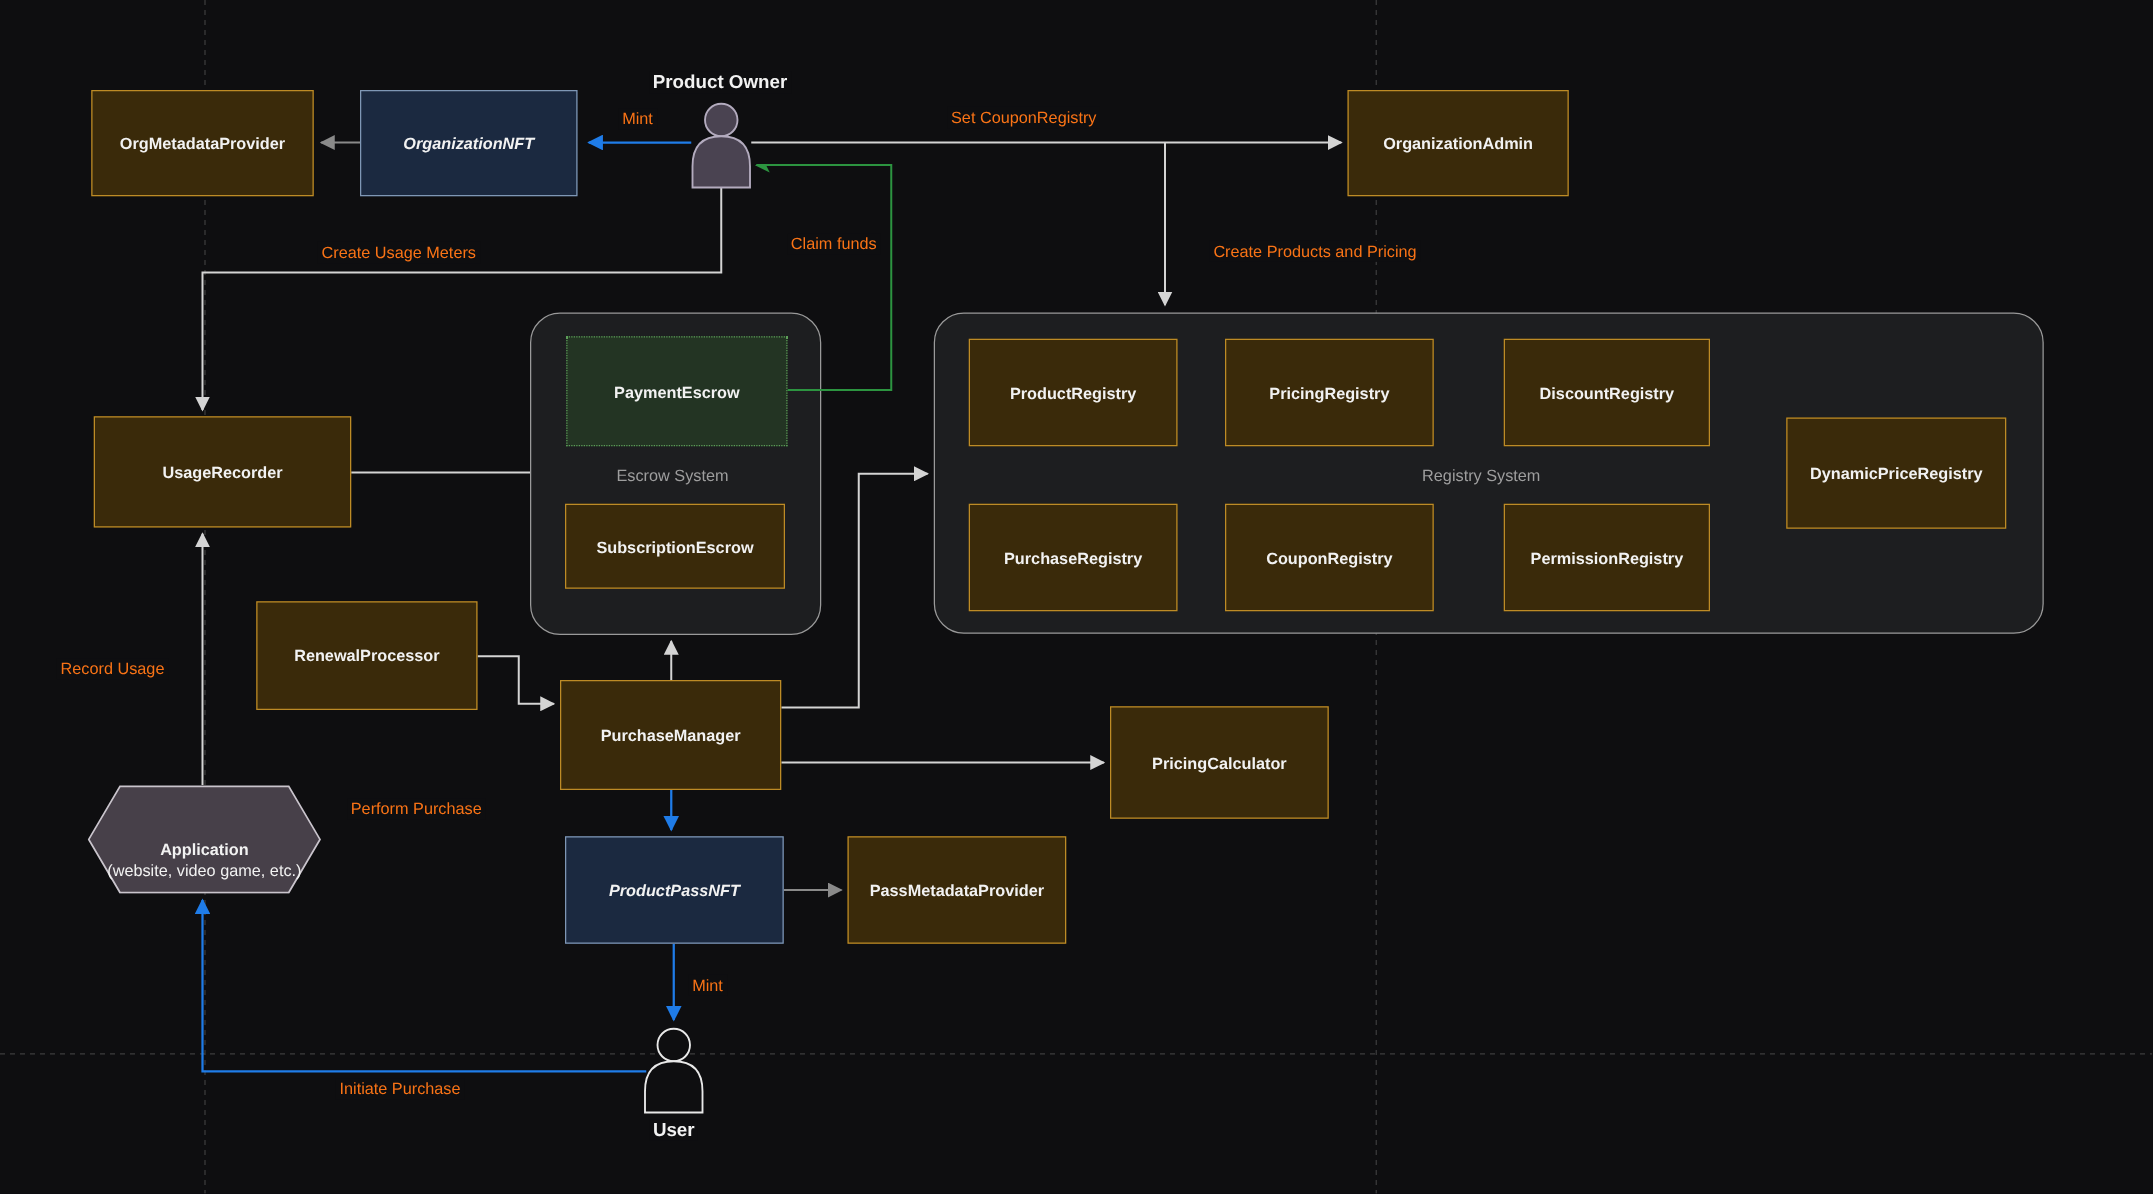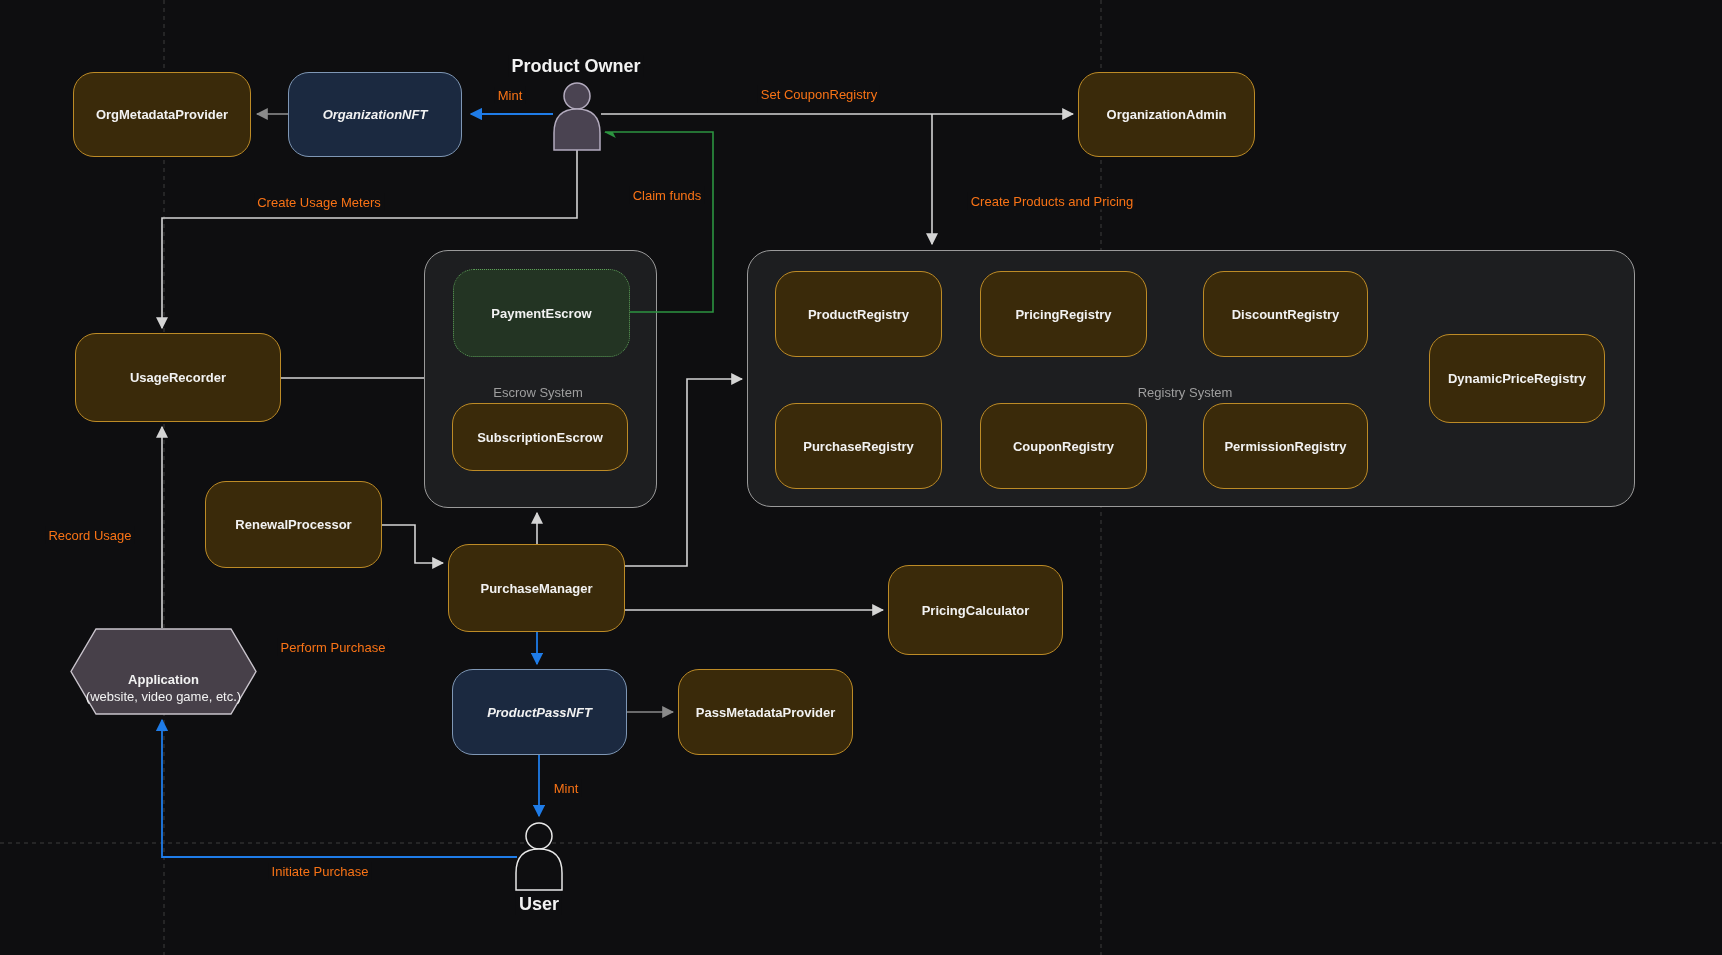--- a/index.html
+++ b/index.html
@@ -13,21 +13,21 @@
   .container{
     position:absolute;z-index:1;box-sizing:border-box;
     background:var(--container-fill,#1d1e20);
     border:1px solid var(--container-border,#9a9a9a);
     border-radius:24px;
   }
   #edge-layer{z-index:2;}
   .node{
     position:absolute;z-index:3;box-sizing:border-box;
     display:flex;align-items:center;justify-content:center;text-align:center;
-    border-radius:21px;border:1px solid;
+    border-radius:0;border:1px solid;
     font-size:13px;font-weight:bold;color:var(--label-text,#f2f2f2);
   }
   .node.brown{background:var(--node-brown-fill,#3a2a0a);border-color:var(--node-brown-border,#bd8b26);}
   .node.navy{background:var(--node-navy-fill,#1b2940);border-color:var(--node-navy-border,#7f97b5);font-style:italic;}
   .node.greenbox{background:var(--node-green-fill,#233423);border:1px dotted var(--node-green-border,#5d9e59);}
   .hexwrap{position:absolute;z-index:3;}
   .hexwrap svg{position:absolute;left:0;top:0;display:block;}
   .hexwrap polygon{fill:var(--hex-fill,#474049);stroke:var(--hex-border,#c9c4cc);stroke-width:1.4;}
   .hextext{
     position:absolute;inset:0;display:flex;flex-direction:column;align-items:center;justify-content:center;
@@ -35,25 +35,25 @@
   }
   .hextext .b{font-weight:bold;margin-top:32px;}
   #actor-layer{z-index:4;}
   .elabel{
     position:absolute;z-index:5;transform:translate(-50%,-50%);
     font-size:13px;color:#f97316;white-space:nowrap;
     background:var(--background,#0e0e10);padding:1px 3px;
   }
   .clabel{
     position:absolute;z-index:5;transform:translate(-50%,-50%);
-    font-size:13px;color:var(--container-label,#9e9e9e);white-space:nowrap;margin-top:12px;
+    font-size:13px;color:var(--container-label,#9e9e9e);white-space:nowrap;
   }
   .alabel{
     position:absolute;z-index:5;transform:translate(-50%,-50%);
-    font-size:18px;font-weight:bold;color:var(--label-text,#f2f2f2);white-space:nowrap;
+    font-size:15px;font-weight:bold;color:var(--label-text,#f2f2f2);white-space:nowrap;
     background:var(--background,#0e0e10);padding:0 3px;text-align:center;
   }
   .grid-line{stroke:var(--grid-color,#3c3c3c);stroke-width:1;stroke-dasharray:4 4;}
   .edge{fill:none;stroke-width:1.6;}
   .edge.white{stroke:var(--arrow-white,#d4d4d4);}
   .edge.gray{stroke:var(--arrow-gray,#8a8a8a);}
   .edge.blue{stroke:var(--arrow-blue,#1f7ce8);stroke-width:1.8;}
   .edge.green{stroke:var(--arrow-green,#2c9440);}
   .mk-white{fill:var(--arrow-white,#d4d4d4);}
   .mk-gray{fill:var(--arrow-gray,#8a8a8a);}

